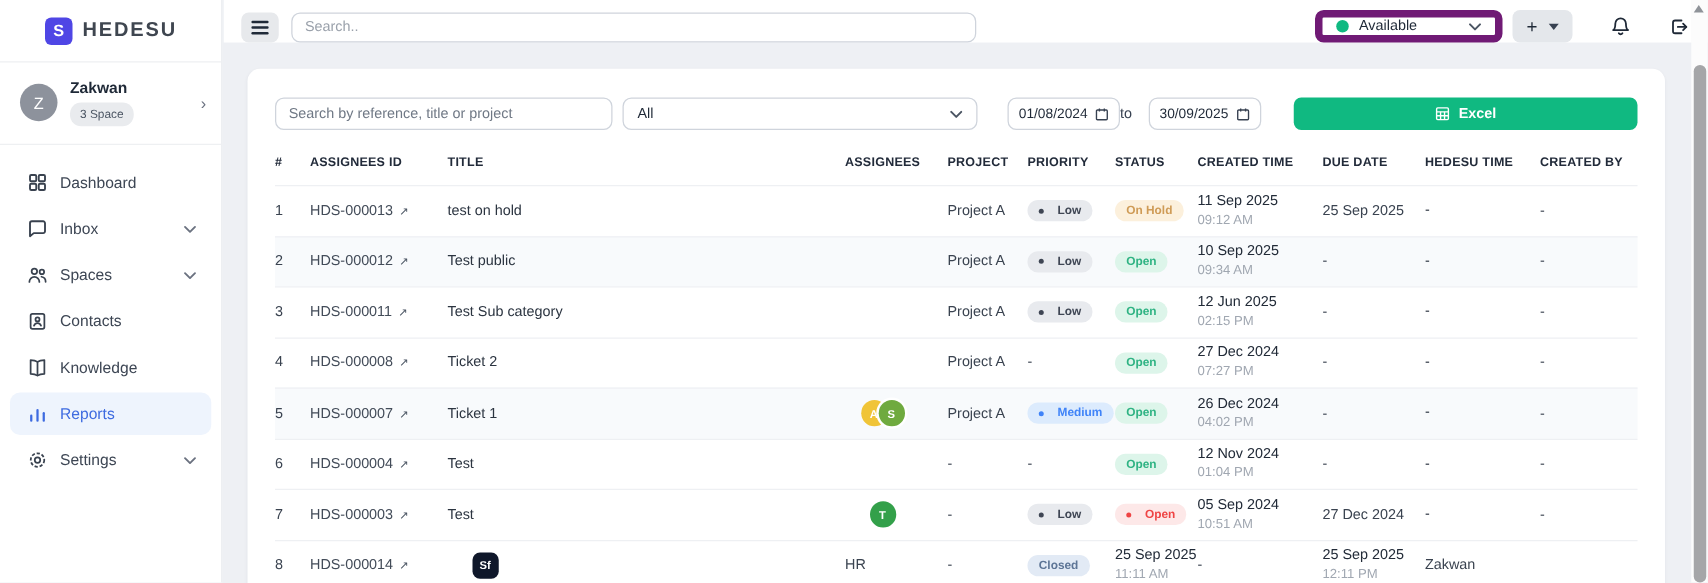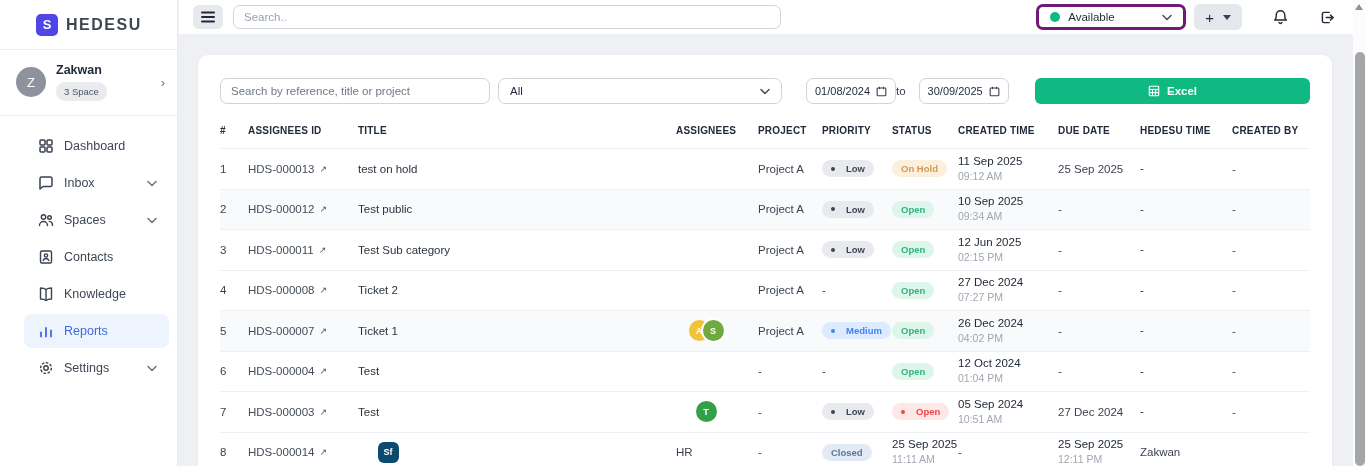--- a/index.html
+++ b/index.html
@@ -15,39 +15,39 @@
                display:flex; align-items:center; justify-content:center; font-size:13px; font-weight:700; }
   .brand-name { font-size:16px; font-weight:700; color:#3f4650; letter-spacing:1.5px; margin-left:8px; }
   .profile-row { display:flex; align-items:center; gap:10px; padding:13px 12px 14px 16px;
                  border-bottom:1px solid #eef0f2; }
   .avatar { width:30px; height:30px; border-radius:50%; background:#8d929c; color:#fff;
             display:flex; align-items:center; justify-content:center; font-size:13px; flex:none; }
   .profile-name { font-size:12.5px; font-weight:700; color:#1f2937; line-height:1.2; }
   .profile-badge { display:inline-block; margin-top:4px; background:#e9ebee; color:#4b5563;
                    font-size:9.5px; padding:4px 8px; border-radius:9px; }
   .profile-chevron { margin-left:auto; color:#6b7280; font-size:13px; }
-  .nav { padding:13px 8px; display:flex; flex-direction:column; gap:3px;margin-left:16px; }
+  .nav { padding:13px 8px; display:flex; flex-direction:column; gap:3px; }
   .nav-item { display:flex; align-items:center; gap:10px; padding:9px 12px 9px 14px;
               border-radius:8px; color:#3d4654; font-size:12.5px; cursor:pointer; }
   .nav-item .nav-icon { display:flex; color:#39424f; }
   .nav-item.active { background:#eef4fd; color:#3e6be0; }
   .nav-item.active .nav-icon { color:#3e6be0; }
   .nav-chevron { margin-left:auto; display:flex; color:#6b7280; }
 
   
   .topbar { position:absolute; left:179px; top:0; right:0; height:34px; background:#fff;
-            display:flex; align-items:center; padding:0 30px 0 14px; z-index:2; }
+            display:flex; align-items:flex-end; padding:0 14px 0 14px; z-index:2; }
   .hamburger { width:30px; height:24px; background:#e7e9ec; border-radius:6px; border:none;
                display:flex; align-items:center; justify-content:center; color:#1f2937; cursor:pointer; flex:none; }
   .top-search { margin-left:10px; width:548px; height:24px; border:1px solid #cfd4dc; border-radius:7px;
                 padding:0 10px; font-size:11.5px; color:#374151; outline:none; font-family:inherit; }
   .top-search::placeholder { color:#9aa1ab; }
   .topbar-right { margin-left:auto; display:flex; align-items:center; }
   .status-select { display:flex; align-items:center; gap:8px; width:150px; height:26px;
-                   border:3px solid #701a75; border-radius:7px; padding:0 11px; font-size:11.5px;
+                   border:6px solid #701a75; border-radius:7px; padding:0 11px; font-size:11.5px;
                    color:#1f2937; cursor:pointer; background:#fff; }
   .dot-green { width:10px; height:10px; border-radius:50%; flex:none; }
   .status-select .chev { margin-left:auto; display:flex; color:#4b5563; }
   .plus-btn { margin-left:8px; height:26px; background:#e4e7eb; border:none; border-radius:6px;
               display:flex; align-items:center; padding:0 11px; gap:9px; cursor:pointer; color:#1f2937; }
   .plus-glyph { font-size:15px; line-height:1; }
   .caret-down { width:0; height:0; border-left:4px solid transparent; border-right:4px solid transparent;
                 border-top:5px solid #374151; }
   .icon-btn { background:none; border:none; margin-left:30px; display:flex; color:#1f2937; cursor:pointer; }
 
@@ -467,21 +467,21 @@
     <div class="cell-title">Test</div>
     <div class="cell-center">
             <span class="avatars"></span>
           </div>
     <div class="c-project">-</div>
     <div class="c-priority"><span>-</span></div>
     <div class="c-status"><span class="pill" style="background: rgb(221, 245, 234); color: rgb(47, 179, 131);">
               <span>Open</span>
             </span></div>
     <div class="c-created">
-      <div class="created-date">12 Oct 2024</div>
+      <div class="created-date">12 Nov 2024</div>
             <div class="created-time">01:04 PM</div>
     </div>
     <div class="c-due">-</div>
     <div class="c-closed">
       <div class="created-date">-</div>
     </div>
     <div class="c-closedby">-</div>
   </div>
 
   <div class="tbl-row">
@@ -517,21 +517,21 @@
   </div>
 
   <div class="tbl-row">
     <div class="c-num">8</div>
     <div class="cell-ref">
       <span class="ref-text">HDS-000014</span>
       <span class="ext-arrow">↗</span>
     </div>
     <div class="cell-center">
             <span class="avatars">
-              <span class="avatar-chip square" style="background: #0c4a6e;">Sf</span>
+              <span class="avatar-chip square" style="background: #0f172a;">Sf</span>
             </span>
           </div>
     <div class="c-project">HR</div>
     <div class="c-priority"><span>-</span></div>
     <div class="c-status"><span class="pill" style="background: rgb(226, 234, 245); color: rgb(93, 117, 150);">
               <span>Closed</span>
             </span></div>
     <div class="c-created">
       <div class="created-date">25 Sep 2025</div>
             <div class="created-time">11:11 AM</div>

